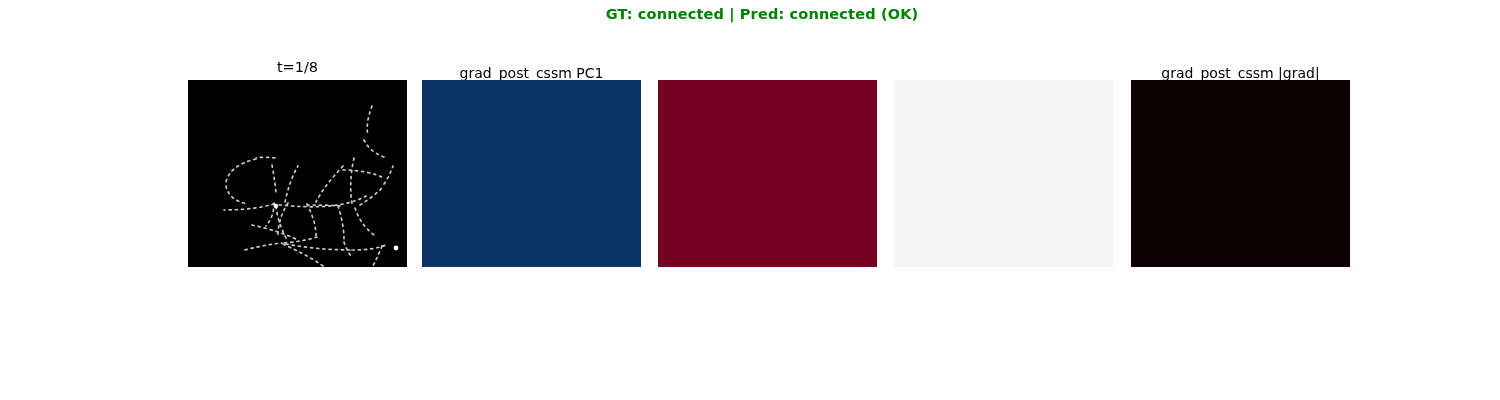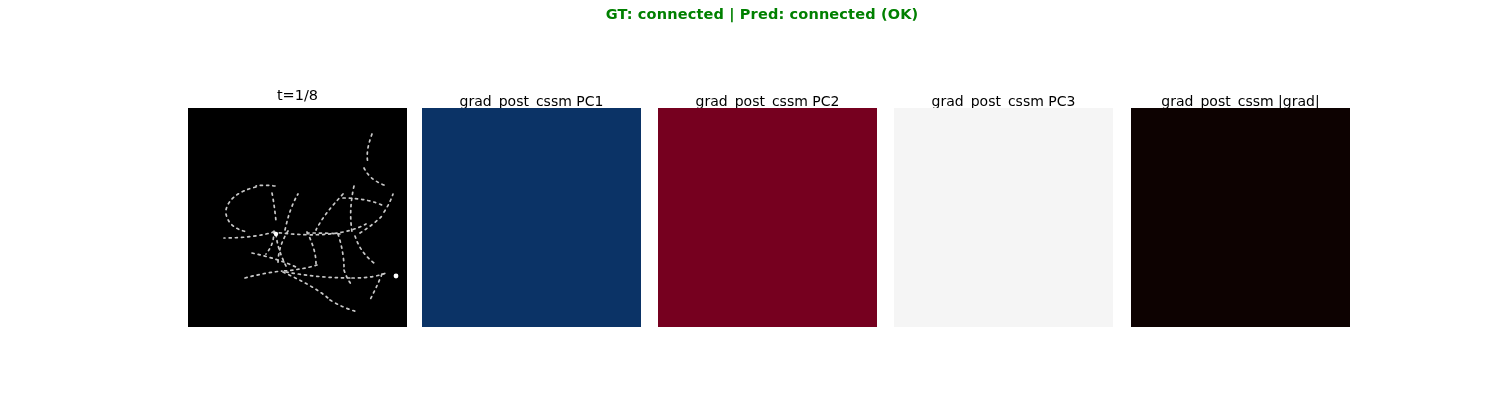--- a/index.html
+++ b/index.html
@@ -34,23 +34,23 @@
   #panels {
     position: absolute;
     left: 0;
     top: 0;
     width: 1500px;
     height: 400px;
   }
 
   .panel {
     position: absolute;
-    top: 108px;
+    top: 80px;
     width: 219px;
-    height: 219px;
+    height: 187px;
   }
   .panel-title {
     position: absolute;
     left: -40px;
     width: 299px;
     text-align: center;
     bottom: 100%;
     color: #000000;
     font-size: 14px;
     white-space: nowrap;
@@ -134,30 +134,28 @@
   <div class="panel">
     <div class="panel-title">grad_post_cssm PC1</div>
     <div class="panel-canvas">
       <svg viewBox="0 0 219 219" xmlns="http://www.w3.org/2000/svg">
         <rect class="flat-fill" x="0" y="0" width="219" height="219" fill="#0b3366"></rect>
       </svg>
     </div>
   </div>
 
   <div class="panel">
-    <div class="panel-title">grad_post_cssm PC2</div>
     <div class="panel-canvas">
       <svg viewBox="0 0 219 219" xmlns="http://www.w3.org/2000/svg">
         <rect class="flat-fill" x="0" y="0" width="219" height="219" fill="#76001f"></rect>
       </svg>
     </div>
   </div>
 
   <div class="panel">
-    <div class="panel-title">grad_post_cssm PC3</div>
     <div class="panel-canvas">
       <svg viewBox="0 0 219 219" xmlns="http://www.w3.org/2000/svg">
         <rect class="flat-fill" x="0" y="0" width="219" height="219" fill="#f5f5f5"></rect>
       </svg>
     </div>
   </div>
 
   <div class="panel">
     <div class="panel-title">grad_post_cssm |grad|</div>
     <div class="panel-canvas">

